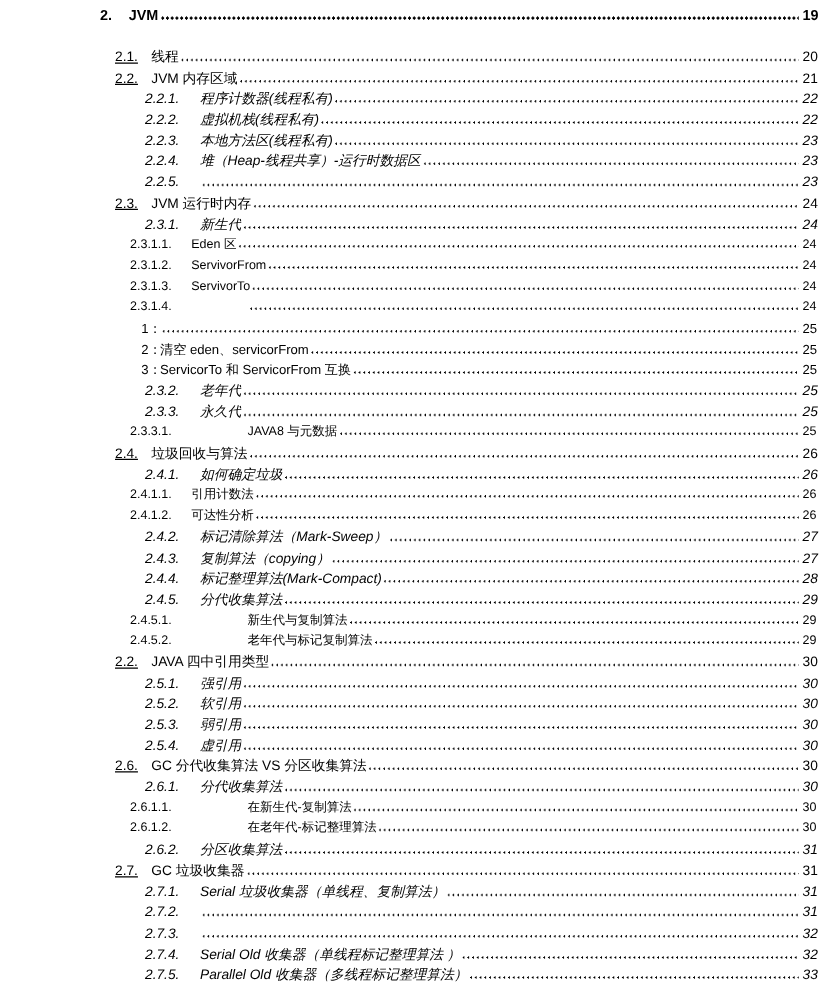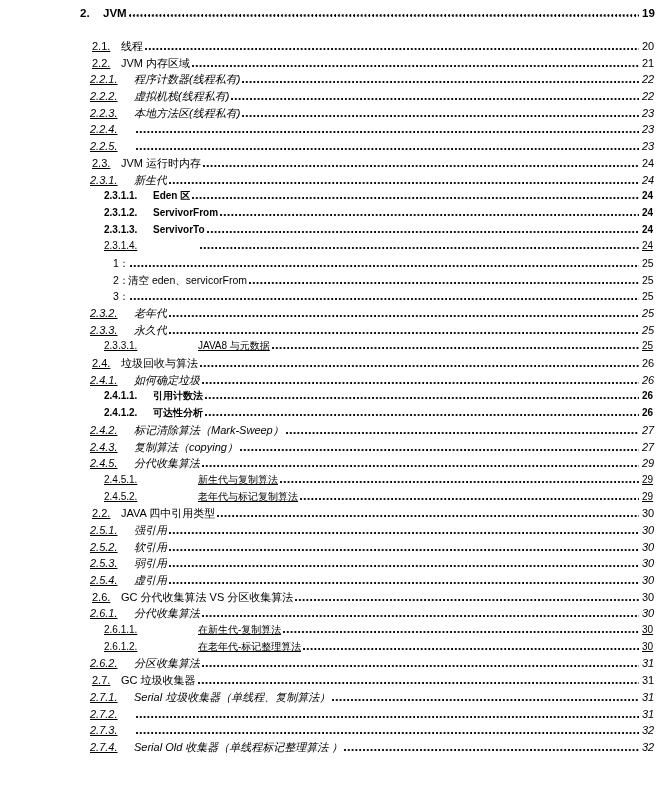--- a/index.html
+++ b/index.html
@@ -28,77 +28,79 @@
   .l1 .num { margin-left:80px; width:23px; }
   .l1 .dots{ height:2.6px;
     background-image: radial-gradient(circle at 1.2px 1.3px, #000 1px, transparent 1.2px);
     background-size:3.8px 2.6px; }
 
   
   .l2 .num { margin-left:92px; width:29px;text-decoration:underline; }
 
   
   .l3 { font-style:italic; }
-  .l3 .num { margin-left:90px; width:44px;text-decoration:underline; }
+  .l3 .num { margin-left:116px; width:44px; }
 
   
-  .l4 { font-size:10px;font-weight:bold; }
+  .l4 { font-size:10px; }
   .l4 .num { margin-left:104px; width:49px; }
 
   
-  .l4w { font-size:10px;text-decoration:underline; }
+  .l4w { font-size:10px; }
   .l4w .num { margin-left:104px; width:94px; }
 
   
   .li { font-size:10.5px; }
   .li .num { margin-left:113px; width:15px; }
 </style>
 </head>
 <body>
 
 <div class="page">
   <div id="toc-list">
       <div class="row l1"><span class="num">2.</span><span class="title">JVM</span><span class="dots"></span><span class="pg">19</span></div>
       <div class="row l2"><span class="num">2.1.</span><span class="title">线程</span><span class="dots"></span><span class="pg">20</span></div>
       <div class="row l2"><span class="num">2.2.</span><span class="title">JVM 内存区域</span><span class="dots"></span><span class="pg">21</span></div>
       <div class="row l3"><span class="num">2.2.1.</span><span class="title">程序计数器(线程私有)</span><span class="dots"></span><span class="pg">22</span></div>
       <div class="row l3"><span class="num">2.2.2.</span><span class="title">虚拟机栈(线程私有)</span><span class="dots"></span><span class="pg">22</span></div>
       <div class="row l3"><span class="num">2.2.3.</span><span class="title">本地方法区(线程私有)</span><span class="dots"></span><span class="pg">23</span></div>
-      <div class="row l3"><span class="num">2.2.4.</span><span class="dots"></span><span class="pg">23</span></div>
+      <div class="row l3"><span class="num">2.2.4.</span><span class="title">堆（Heap-线程共享）-运行时数据区</span><span class="dots"></span><span class="pg">23</span></div>
       <div class="row l3"><span class="num">2.2.5.</span><span class="dots"></span><span class="pg">23</span></div>
       <div class="row l2"><span class="num">2.3.</span><span class="title">JVM 运行时内存</span><span class="dots"></span><span class="pg">24</span></div>
       <div class="row l3"><span class="num">2.3.1.</span><span class="title">新生代</span><span class="dots"></span><span class="pg">24</span></div>
       <div class="row l4"><span class="num">2.3.1.1.</span><span class="title">Eden 区</span><span class="dots"></span><span class="pg">24</span></div>
       <div class="row l4"><span class="num">2.3.1.2.</span><span class="title">ServivorFrom</span><span class="dots"></span><span class="pg">24</span></div>
       <div class="row l4"><span class="num">2.3.1.3.</span><span class="title">ServivorTo</span><span class="dots"></span><span class="pg">24</span></div>
       <div class="row l4w"><span class="num">2.3.1.4.</span><span class="dots"></span><span class="pg">24</span></div>
       <div class="row li"><span class="num">1：</span><span class="dots"></span><span class="pg">25</span></div>
       <div class="row li"><span class="num">2：</span><span class="title">清空 eden、servicorFrom</span><span class="dots"></span><span class="pg">25</span></div>
-      <div class="row li"><span class="num">3：</span><span class="dots"></span><span class="pg">25</span></div>
+      <div class="row li"><span class="num">3：</span><span class="title">ServicorTo 和 ServicorFrom 互换</span><span class="dots"></span><span class="pg">25</span></div>
       <div class="row l3"><span class="num">2.3.2.</span><span class="title">老年代</span><span class="dots"></span><span class="pg">25</span></div>
       <div class="row l3"><span class="num">2.3.3.</span><span class="title">永久代</span><span class="dots"></span><span class="pg">25</span></div>
       <div class="row l4w"><span class="num">2.3.3.1.</span><span class="title">JAVA8 与元数据</span><span class="dots"></span><span class="pg">25</span></div>
       <div class="row l2"><span class="num">2.4.</span><span class="title">垃圾回收与算法</span><span class="dots"></span><span class="pg">26</span></div>
       <div class="row l3"><span class="num">2.4.1.</span><span class="title">如何确定垃圾</span><span class="dots"></span><span class="pg">26</span></div>
       <div class="row l4"><span class="num">2.4.1.1.</span><span class="title">引用计数法</span><span class="dots"></span><span class="pg">26</span></div>
       <div class="row l4"><span class="num">2.4.1.2.</span><span class="title">可达性分析</span><span class="dots"></span><span class="pg">26</span></div>
       <div class="row l3"><span class="num">2.4.2.</span><span class="title">标记清除算法（Mark-Sweep）</span><span class="dots"></span><span class="pg">27</span></div>
       <div class="row l3"><span class="num">2.4.3.</span><span class="title">复制算法（copying）</span><span class="dots"></span><span class="pg">27</span></div>
+      <div class="row l3"><span class="num">2.4.4.</span><span class="title">标记整理算法(Mark-Compact)</span><span class="dots"></span><span class="pg">28</span></div>
       <div class="row l3"><span class="num">2.4.5.</span><span class="title">分代收集算法</span><span class="dots"></span><span class="pg">29</span></div>
       <div class="row l4w"><span class="num">2.4.5.1.</span><span class="title">新生代与复制算法</span><span class="dots"></span><span class="pg">29</span></div>
       <div class="row l4w"><span class="num">2.4.5.2.</span><span class="title">老年代与标记复制算法</span><span class="dots"></span><span class="pg">29</span></div>
       <div class="row l2"><span class="num">2.2.</span><span class="title">JAVA 四中引用类型</span><span class="dots"></span><span class="pg">30</span></div>
       <div class="row l3"><span class="num">2.5.1.</span><span class="title">强引用</span><span class="dots"></span><span class="pg">30</span></div>
       <div class="row l3"><span class="num">2.5.2.</span><span class="title">软引用</span><span class="dots"></span><span class="pg">30</span></div>
       <div class="row l3"><span class="num">2.5.3.</span><span class="title">弱引用</span><span class="dots"></span><span class="pg">30</span></div>
       <div class="row l3"><span class="num">2.5.4.</span><span class="title">虚引用</span><span class="dots"></span><span class="pg">30</span></div>
       <div class="row l2"><span class="num">2.6.</span><span class="title">GC 分代收集算法 VS 分区收集算法</span><span class="dots"></span><span class="pg">30</span></div>
       <div class="row l3"><span class="num">2.6.1.</span><span class="title">分代收集算法</span><span class="dots"></span><span class="pg">30</span></div>
       <div class="row l4w"><span class="num">2.6.1.1.</span><span class="title">在新生代-复制算法</span><span class="dots"></span><span class="pg">30</span></div>
       <div class="row l4w"><span class="num">2.6.1.2.</span><span class="title">在老年代-标记整理算法</span><span class="dots"></span><span class="pg">30</span></div>
       <div class="row l3"><span class="num">2.6.2.</span><span class="title">分区收集算法</span><span class="dots"></span><span class="pg">31</span></div>
       <div class="row l2"><span class="num">2.7.</span><span class="title">GC 垃圾收集器</span><span class="dots"></span><span class="pg">31</span></div>
       <div class="row l3"><span class="num">2.7.1.</span><span class="title">Serial 垃圾收集器（单线程、复制算法）</span><span class="dots"></span><span class="pg">31</span></div>
       <div class="row l3"><span class="num">2.7.2.</span><span class="dots"></span><span class="pg">31</span></div>
       <div class="row l3"><span class="num">2.7.3.</span><span class="dots"></span><span class="pg">32</span></div>
       <div class="row l3"><span class="num">2.7.4.</span><span class="title">Serial Old 收集器（单线程标记整理算法 ）</span><span class="dots"></span><span class="pg">32</span></div>
+      <div class="row l3"><span class="num">2.7.5.</span><span class="title">Parallel Old 收集器（多线程标记整理算法）</span><span class="dots"></span><span class="pg">33</span></div>
     </div>
 </div>
 
 </body></html>

